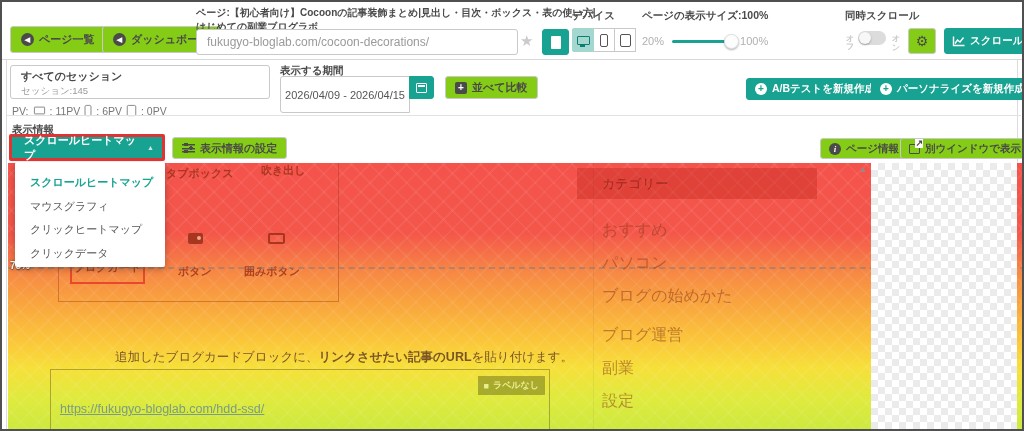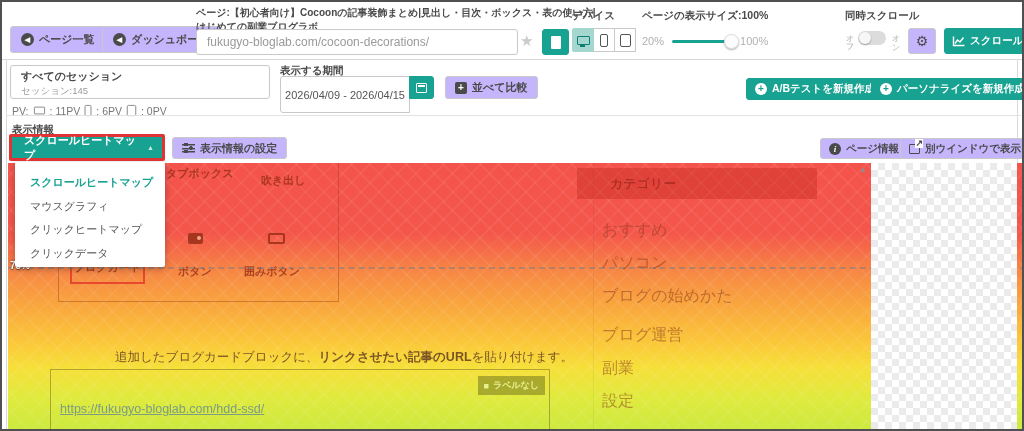--- a/index.html
+++ b/index.html
@@ -2,21 +2,21 @@
 <html><head>
 <meta charset="utf-8">
 <style>
   * { margin:0; padding:0; box-sizing:border-box; }
   html,body { background:#e9e9e9; }
   body { font-family:"Liberation Sans","DejaVu Sans",sans-serif; }
   .app { position:relative; width:1024px; height:431px; background:#fff; border:2px solid #505050; overflow:hidden; }
 
   
   .btn { display:inline-flex; align-items:center; justify-content:center; gap:5px;
-         background:#c4b5fd; border:1px solid #c9c9c9; border-radius:3px;
+         background:#84cc16; border:1px solid #c9c9c9; border-radius:3px;
          font-weight:bold; color:#4a4a4a; cursor:pointer; white-space:nowrap; }
   .btn-teal { background:#18a291; border-color:#18a291; color:#fff; }
 
   
   .topbar { position:absolute; left:0; top:0; width:100%; height:58px; background:#fff; border-bottom:1px solid #d8d8d8; }
   .nav-btn { position:absolute; top:24px; height:27px; padding:0 10px; font-size:11px; }
   .circle-back { width:13px; height:13px; border-radius:50%; background:#4a4a4a; color:#fff; font-size:7px;
                  display:inline-flex; align-items:center; justify-content:center; line-height:1; }
   .page-title { position:absolute; left:194px; top:4px; width:408px; font-size:10px; font-weight:bold; color:#4a4a4a; line-height:1.35; }
   .url-input { position:absolute; left:194px; top:27px; width:322px; height:26px; border:1px solid #c9c9c9; border-radius:3px;
@@ -111,21 +111,21 @@
                  display:flex; align-items:center; justify-content:center; }
   .dash-75 { position:absolute; left:0; top:104px; width:100%; border-top:2px dashed rgba(125,125,125,.55); }
   .marker-75 { position:absolute; left:2px; top:97px; font-size:10px; font-weight:bold; color:#fff;
                text-shadow:0 0 3px rgba(0,0,0,.55), 0 1px 1px rgba(0,0,0,.4); }
   .hm-para { position:absolute; left:107px; top:146px; font-size:12.5px; color:rgba(100,62,32,.85); white-space:nowrap;margin-top:40px; }
   .url-box { position:absolute; left:42px; top:206px; width:500px; height:70px; border:1px solid rgba(128,112,35,.55); }
   .label-badge { position:absolute; right:4px; top:6px; display:flex; align-items:center; gap:4px;
                  background:rgba(92,96,22,.45); color:rgba(235,244,150,.95); font-size:9px; font-weight:bold; padding:3px 6px; }
   .hm-link { position:absolute; left:9px; top:32px; font-size:12.5px; color:#7b9c83; text-decoration:underline; white-space:nowrap; }
   .side-title { position:absolute; left:569px; top:5px; width:240px; height:31px; background:rgba(178,24,14,.30);
-                display:flex; align-items:center; padding-left:33px; font-size:13px; color:rgba(115,22,12,.62); }
+                display:flex; align-items:center; padding-left:25px; font-size:13px; color:rgba(115,22,12,.62); }
   .side-item { position:absolute; left:594px; font-size:16px; color:rgba(138,58,24,.52); white-space:nowrap; }
 
   
   .scroll-up { position:absolute; left:857px; top:163px; font-size:8px; color:#8d8d8d; z-index:5; }
   .checker { position:absolute; left:869px; top:161px; width:146px; height:266px; background-color:#fff;
     background-image:
       linear-gradient(45deg,#ebebeb 25%,transparent 25%,transparent 75%,#ebebeb 75%),
       linear-gradient(45deg,#ebebeb 25%,transparent 25%,transparent 75%,#ebebeb 75%);
     background-size:14px 14px; background-position:0 0,7px 7px; }
 
@@ -253,21 +253,21 @@
         <span class="arr">↗</span>
       </span>
     <span>別ウインドウで表示</span>
   </button>
 
   <div class="heatmap">
     <div class="hm-vline"></div>
 
     <div class="hm-table"></div>
     <div class="hm-label" style="left:158px; top:3px;">タブボックス</div>
-    <div class="hm-label" style="left:253px; top:10px;">吹き出し</div>
+    <div class="hm-label" style="left:253px; top:0;">吹き出し</div>
 
     <span class="blk-icon-solid" style="left:180px; top:70px;"></span>
     <span class="blk-icon-outline" style="left:260px; top:70px;"></span>
 
     <div class="blogcard-hl">
       <span class="hm-label" style="position:static;">ブログカード</span>
     </div>
     <div class="hm-label" style="left:170px; top:101px;">ボタン</div>
     <div class="hm-label" style="left:236px; top:101px;">囲みボタン</div>
 

